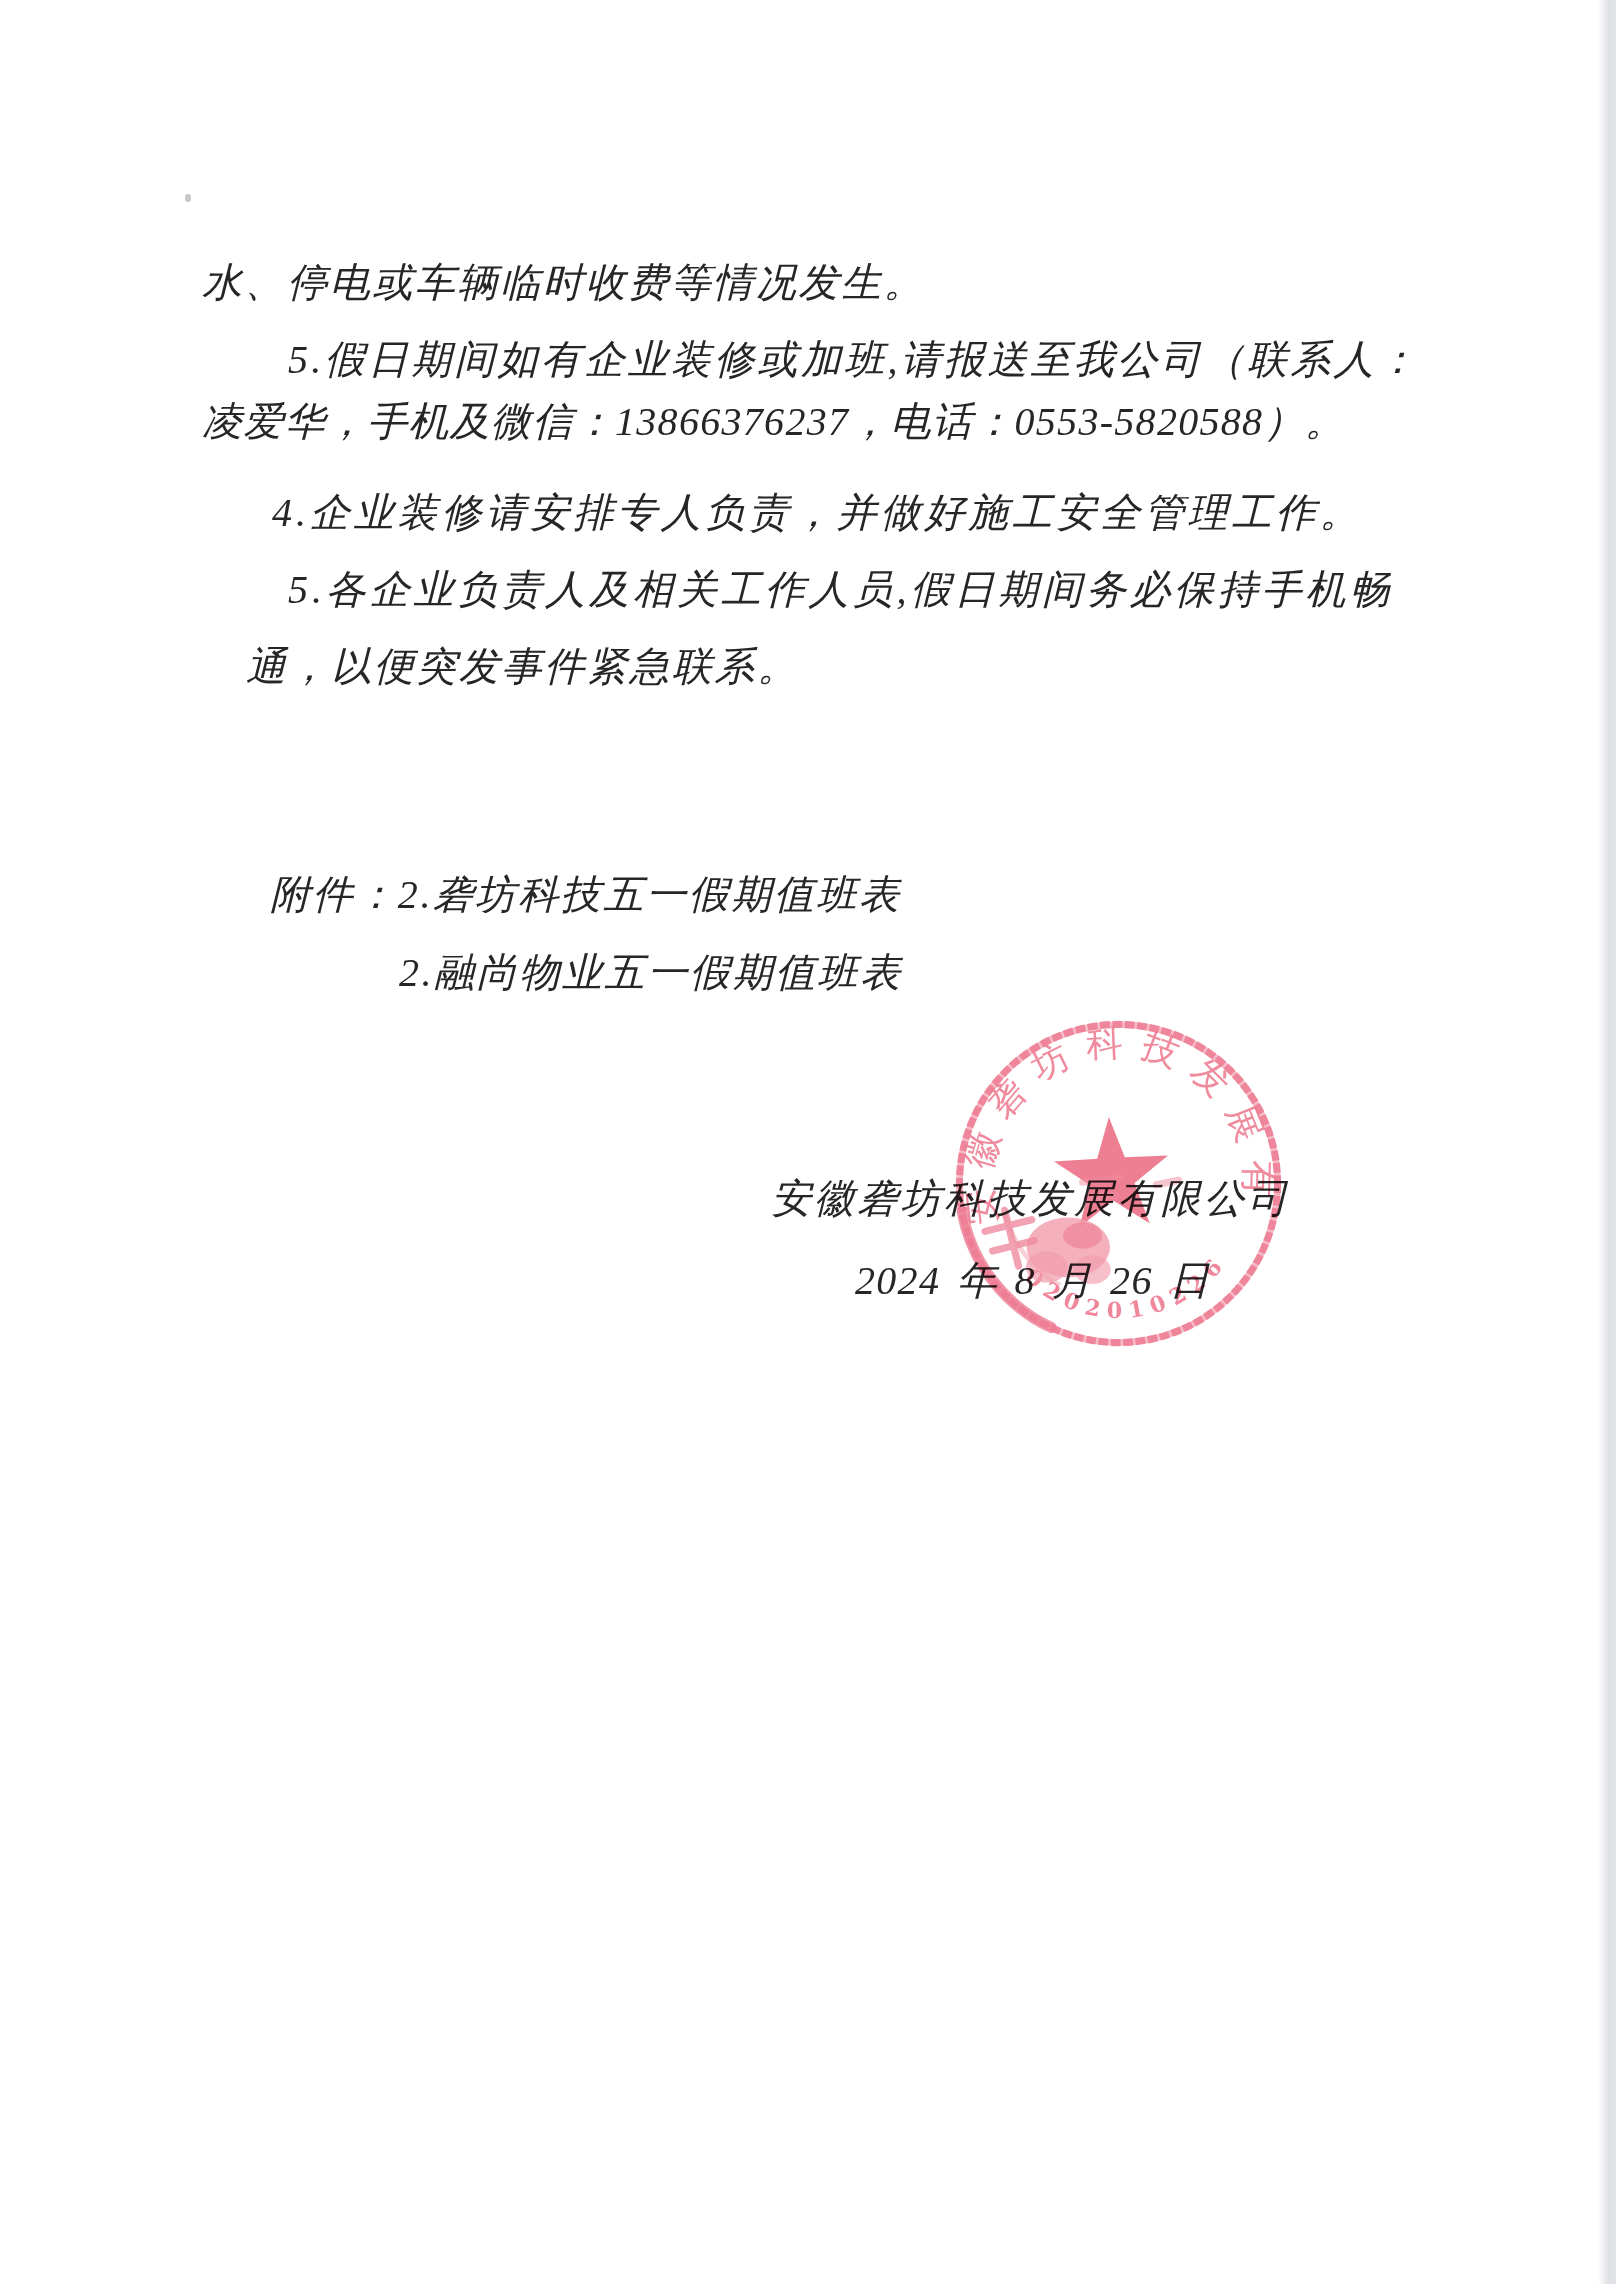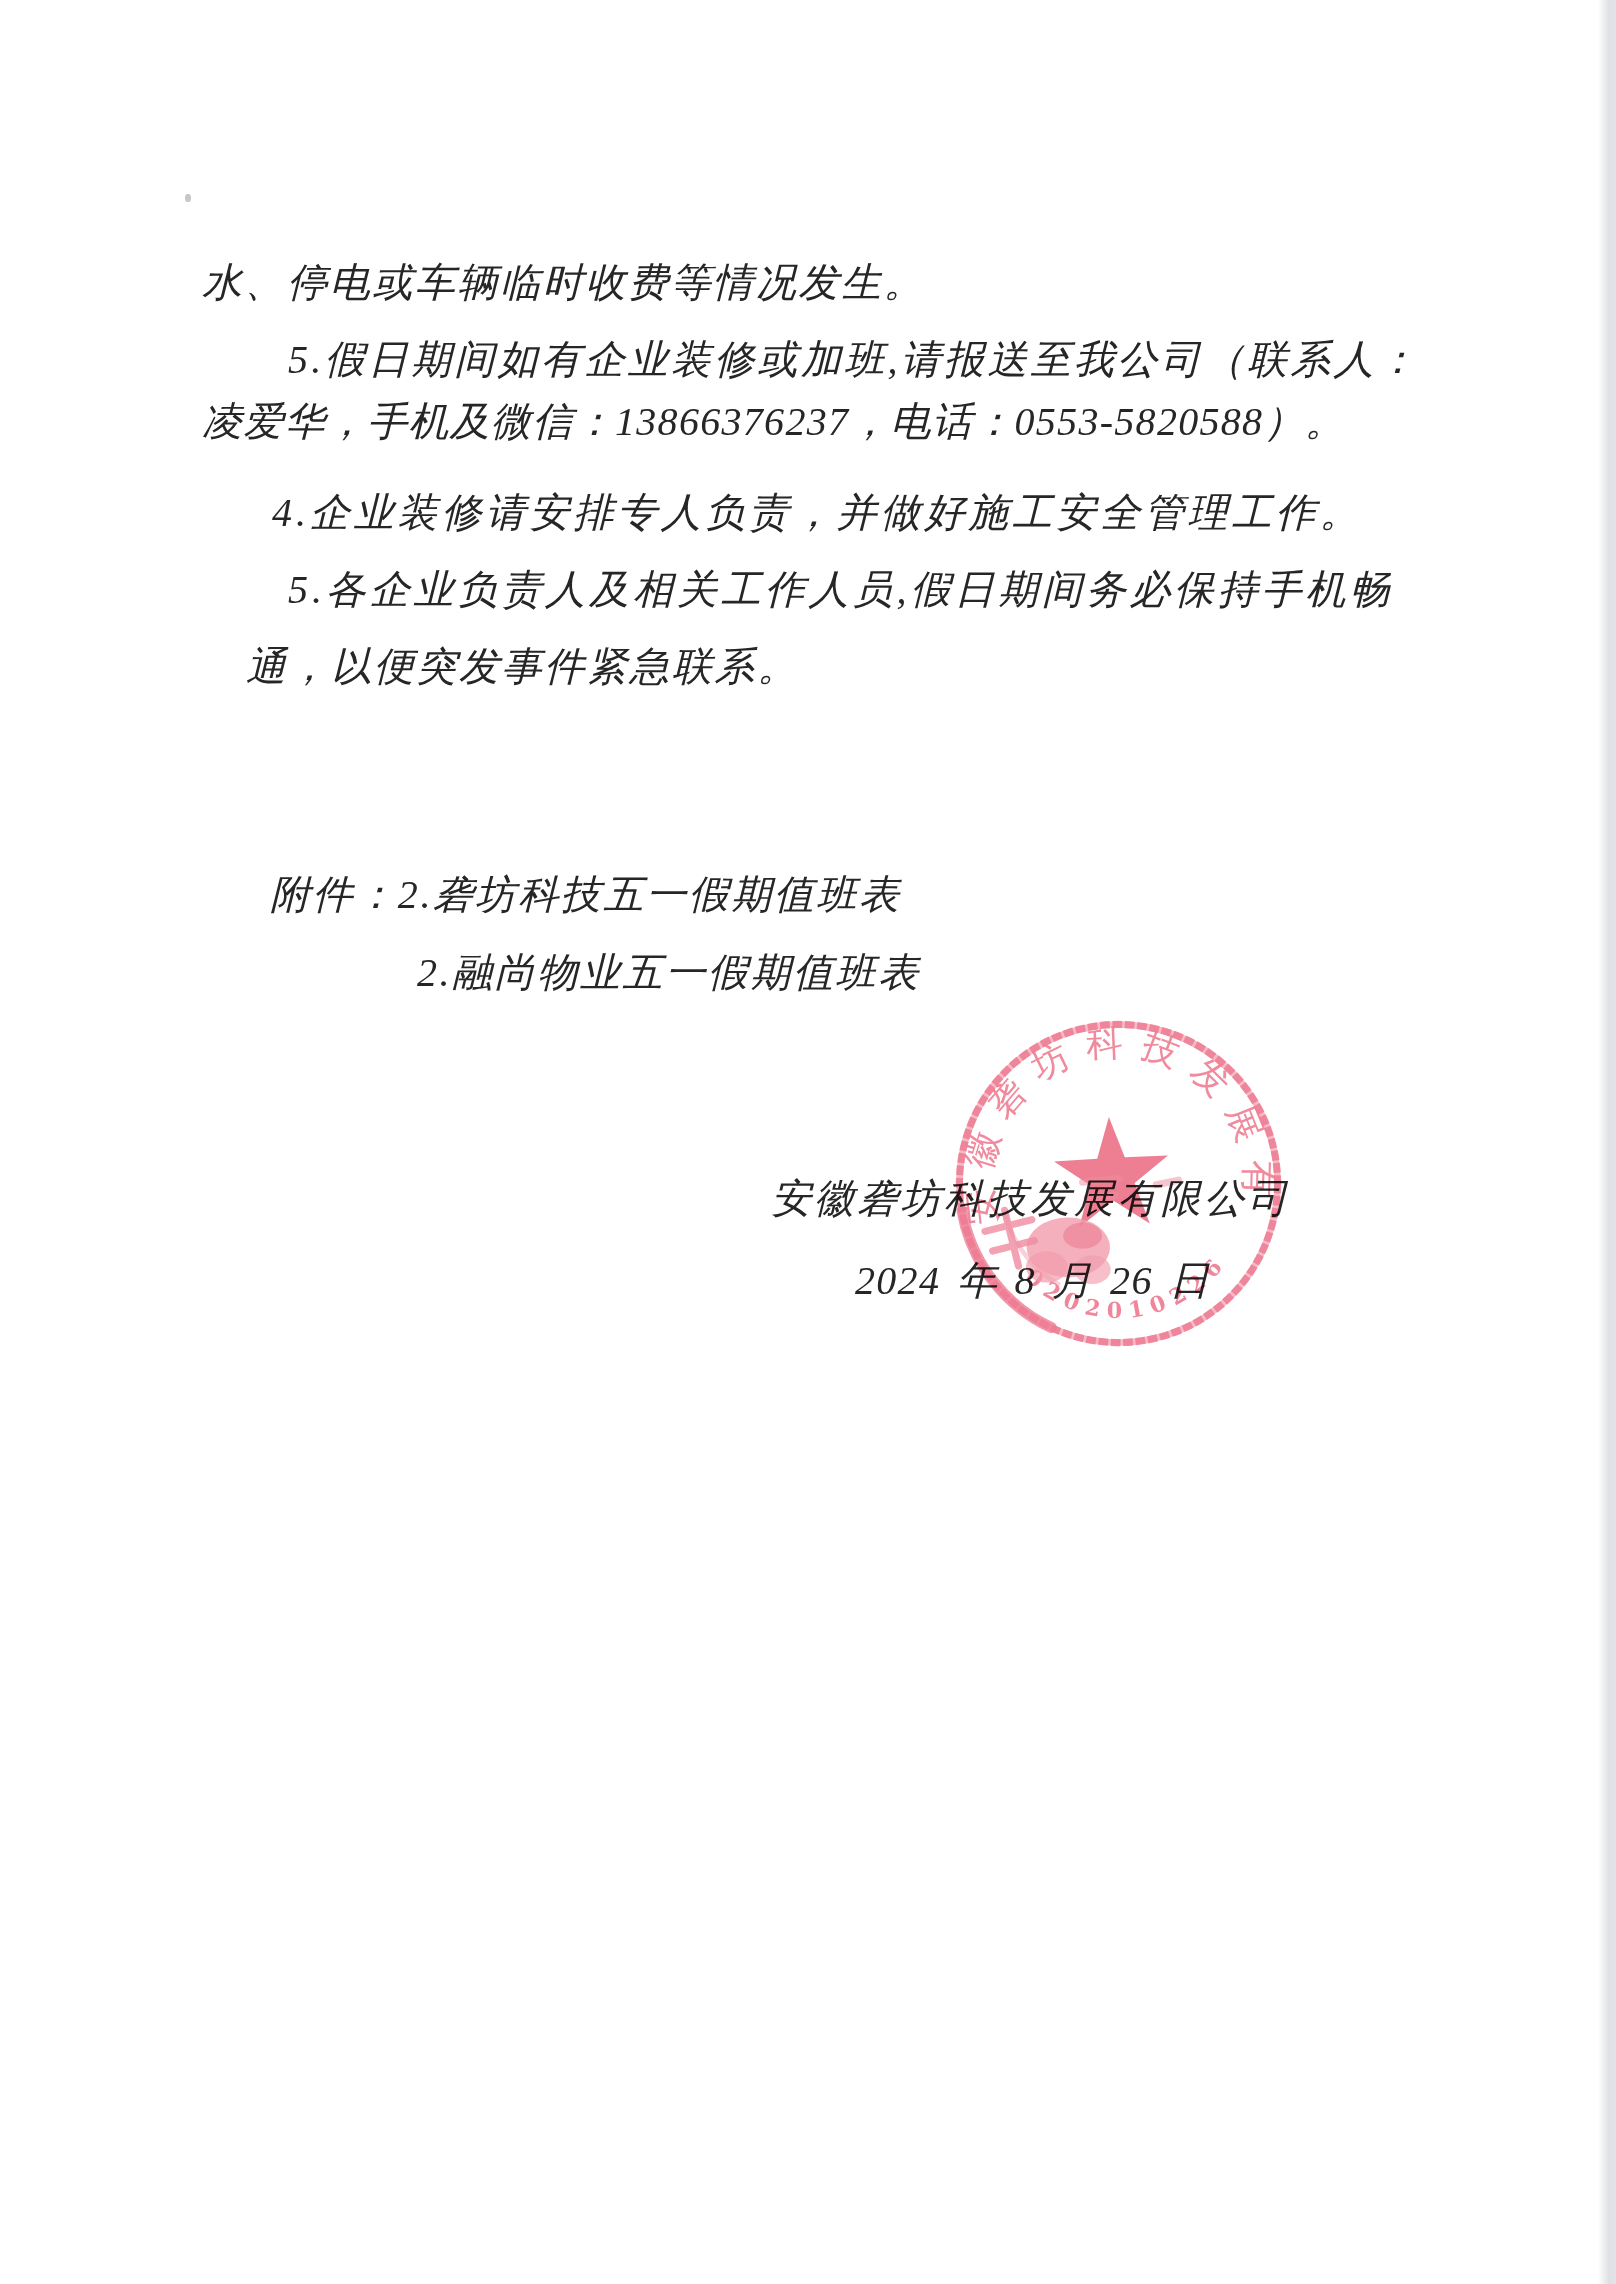--- a/index.html
+++ b/index.html
@@ -66,21 +66,21 @@
 <div class="txt" style="left:202px; top:400px; letter-spacing:1.3px;">凌爱华，手机及微信：13866376237，电话：0553-5820588）。</div>
 
 <div class="txt" style="left:272px; top:491px; letter-spacing:3.9px;">4.企业装修请安排专人负责，并做好施工安全管理工作。</div>
 
 <div class="txt" style="left:288px; top:568px; letter-spacing:3.9px;">5.各企业负责人及相关工作人员,假日期间务必保持手机畅</div>
 
 <div class="txt" style="left:202px; top:645px; letter-spacing:2.6px;margin-left:44px;">通，以便突发事件紧急联系。</div>
 
 <div>
   <div class="txt" style="left:270px; top:873px; letter-spacing:2.6px;">附件：2.砻坊科技五一假期值班表</div>
-  <div class="txt" style="left:417px; top:951px; letter-spacing:2.6px;">2.融尚物业五一假期值班表</div>
+  <div class="txt" style="left:399px; top:951px; letter-spacing:2.6px;">2.融尚物业五一假期值班表</div>
 </div>
 
 <div>
   <div class="txt" style="left:771px; top:1177px; letter-spacing:3.3px;">安徽砻坊科技发展有限公司</div>
   <div class="txt" style="left:855px; top:1259px; letter-spacing:1.3px; word-spacing:5.2px;">2024 年 8 月 26 日</div>
 </div>
 
 <svg class="seal-svg" viewBox="0 0 520 520" xmlns="http://www.w3.org/2000/svg">
 
   <circle cx="260" cy="260" r="244" fill="none" stroke="#ef8095" stroke-width="10" opacity="0.55"></circle>

